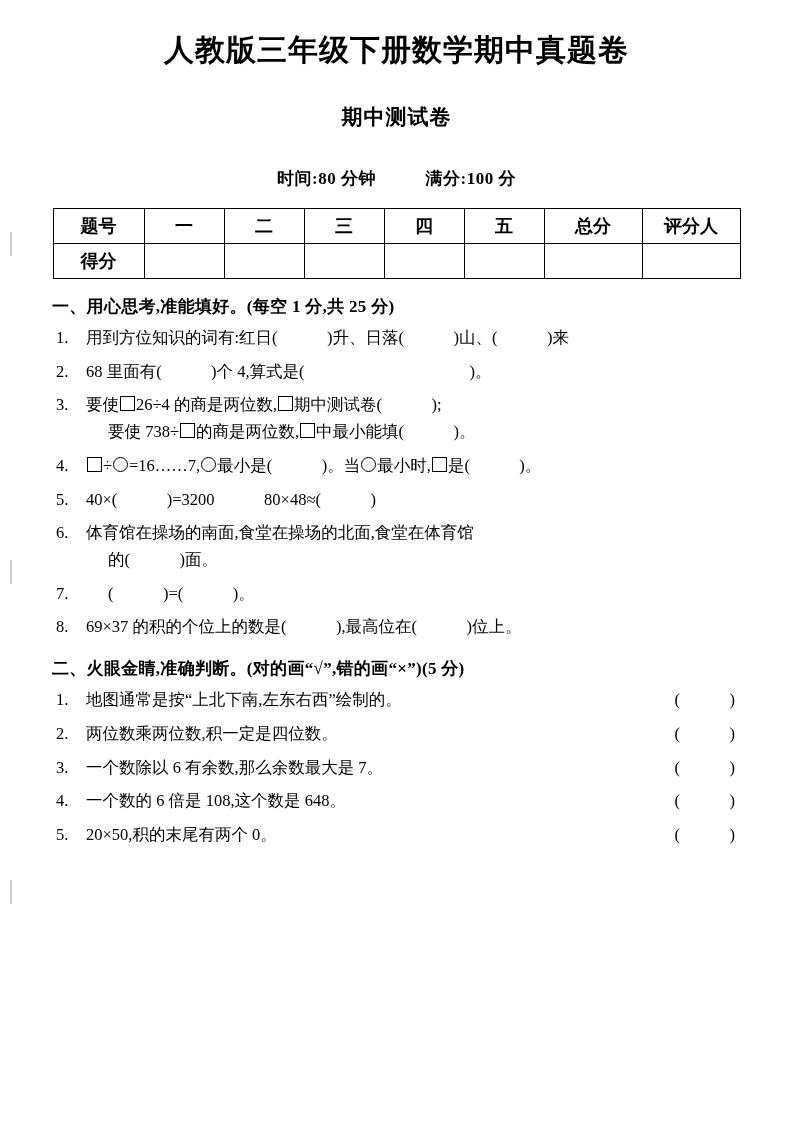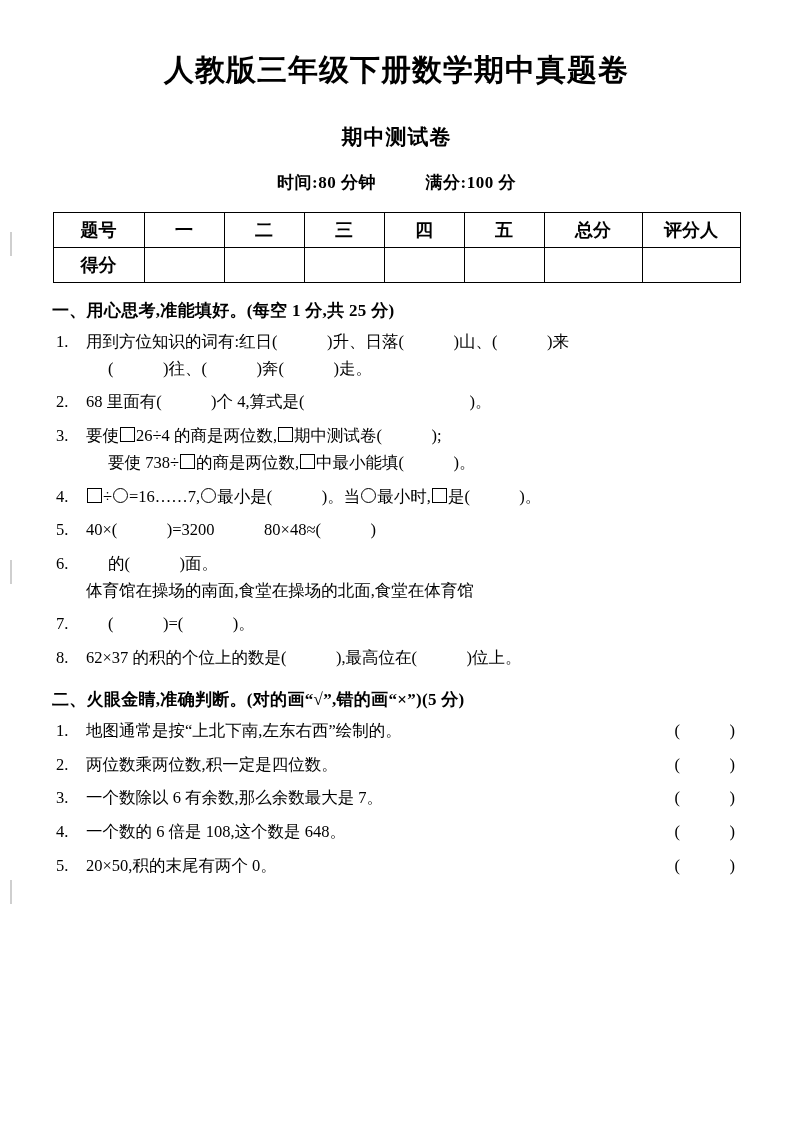--- a/index.html
+++ b/index.html
@@ -20,35 +20,34 @@
     height: 1121px;
     box-sizing: border-box;
     padding: 30px 52px 0 52px;
     position: relative;
   }
   .main-title {
     text-align: center;
     font-size: 30px;
     font-weight: bold;
     letter-spacing: 1px;
-    margin-top: 20px;
     font-family: Liberation Mono, monospace;
   }
   .sub-title {
     text-align: center;
     font-size: 21px;
     font-weight: bold;
     margin-top: 32px;
     letter-spacing: 1px;
   }
   .meta-line {
     text-align: center;
     font-size: 17px;
     font-weight: bold;
-    margin-top: 20px;
+    margin-top: 36px;
     letter-spacing: 0.5px;
   }
   .meta-line .gap {
     display: inline-block;
     width: 40px;
   }
   table.score-table {
     border-collapse: collapse;
     margin: 18px auto 0 auto;
     width: 688px;
@@ -162,21 +161,20 @@
       <td></td>
     </tr>
   </tbody>
     </table>
 
   <div class="sec-head">一、用心思考,准能填好。(每空 1 分,共 25 分)</div>
 
   <div class="q">
     <span class="num">1.</span>
     <span class="cont">用到方位知识的词有:红日(　　　)升、日落(　　　)山、(　　　)来</span>
-    <span class="cont indent">(　　　)往、(　　　)奔(　　　)走。</span>
   </div>
 
   <div class="q">
     <span class="num">2.</span>
     <span class="cont">68 里面有(　　　)个 4,算式是(　　　　　　　　　　)。</span>
   </div>
 
   <div class="q">
     <span class="num">3.</span>
     <span class="cont"><span>要使</span><span class="sq"></span><span>26÷4 的商是两位数,</span><span class="sq"></span><span>期中测试卷(　　　);</span></span>
@@ -188,32 +186,32 @@
     <span class="cont"><span class="sq"></span><span>÷</span><span class="ci"></span><span>=16……7,</span><span class="ci"></span><span>最小是(　　　)。当</span><span class="ci"></span><span>最小时,</span><span class="sq"></span><span>是(　　　)。</span></span>
   </div>
 
   <div class="q">
     <span class="num">5.</span>
     <span class="cont">40×(　　　)=3200　　　80×48≈(　　　)</span>
   </div>
 
   <div class="q">
     <span class="num">6.</span>
+    <span class="cont">体育馆在操场的南面,食堂在操场的北面,食堂在体育馆</span>
     <span class="cont indent">的(　　　)面。</span>
-    <span class="cont">体育馆在操场的南面,食堂在操场的北面,食堂在体育馆</span>
   </div>
 
   <div class="q">
     <span class="num">7.</span>
     <span class="cont indent">(　　　)=(　　　)。</span>
   </div>
 
   <div class="q">
     <span class="num">8.</span>
-    <span class="cont">62×37 的积的个位上的数是(　　　),最高位在(　　　)位上。</span>
+    <span class="cont">69×37 的积的个位上的数是(　　　),最高位在(　　　)位上。</span>
   </div>
 
   <div class="sec-head">二、火眼金睛,准确判断。(对的画“√”,错的画“×”)(5 分)</div>
 
   <div class="q tf-row">
     <span class="num">1.</span>
     <span class="cont">地图通常是按“上北下南,左东右西”绘制的。</span>
     <span class="tf-paren">(　　　)</span>
   </div>
 

